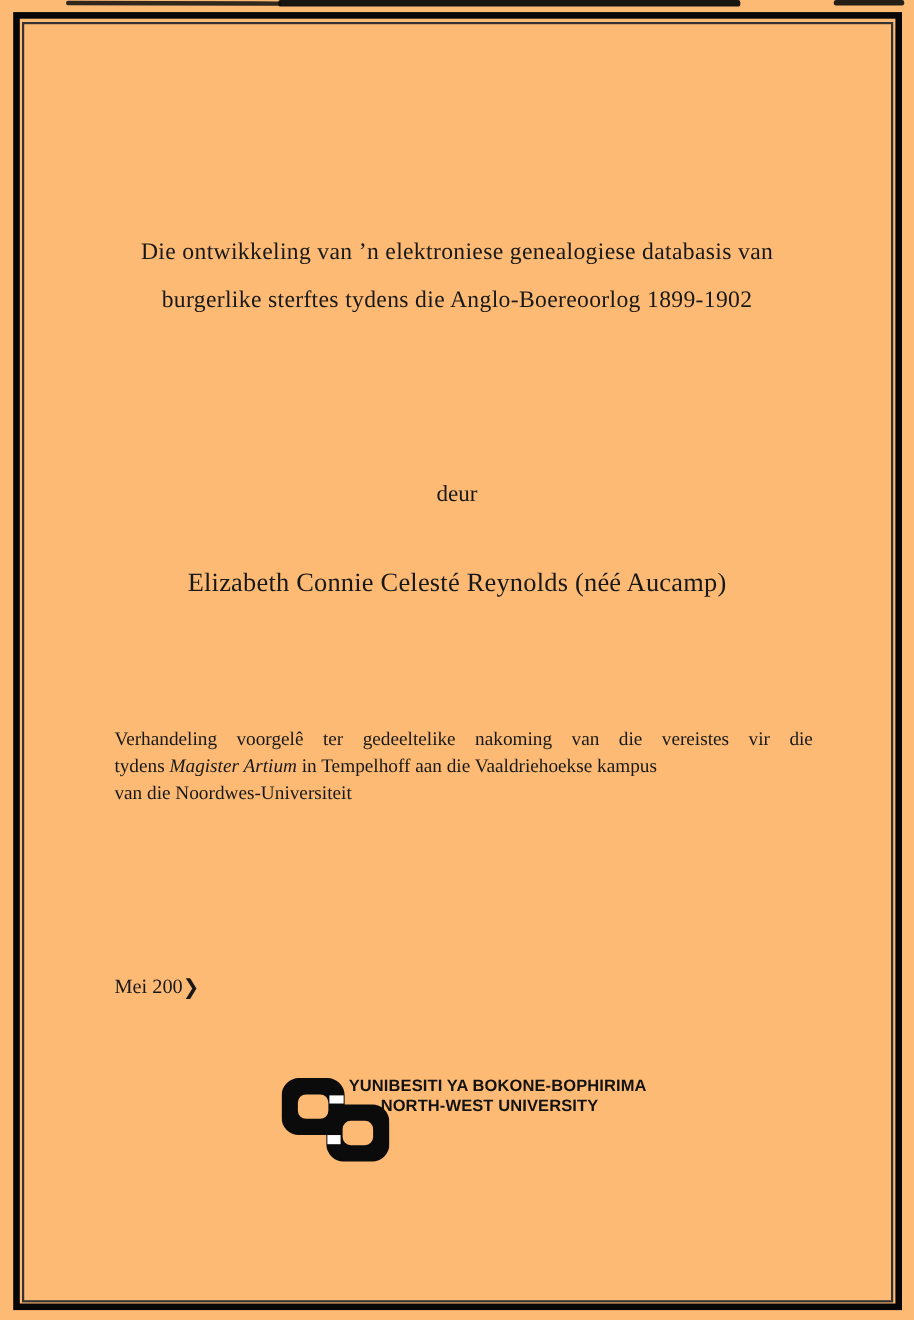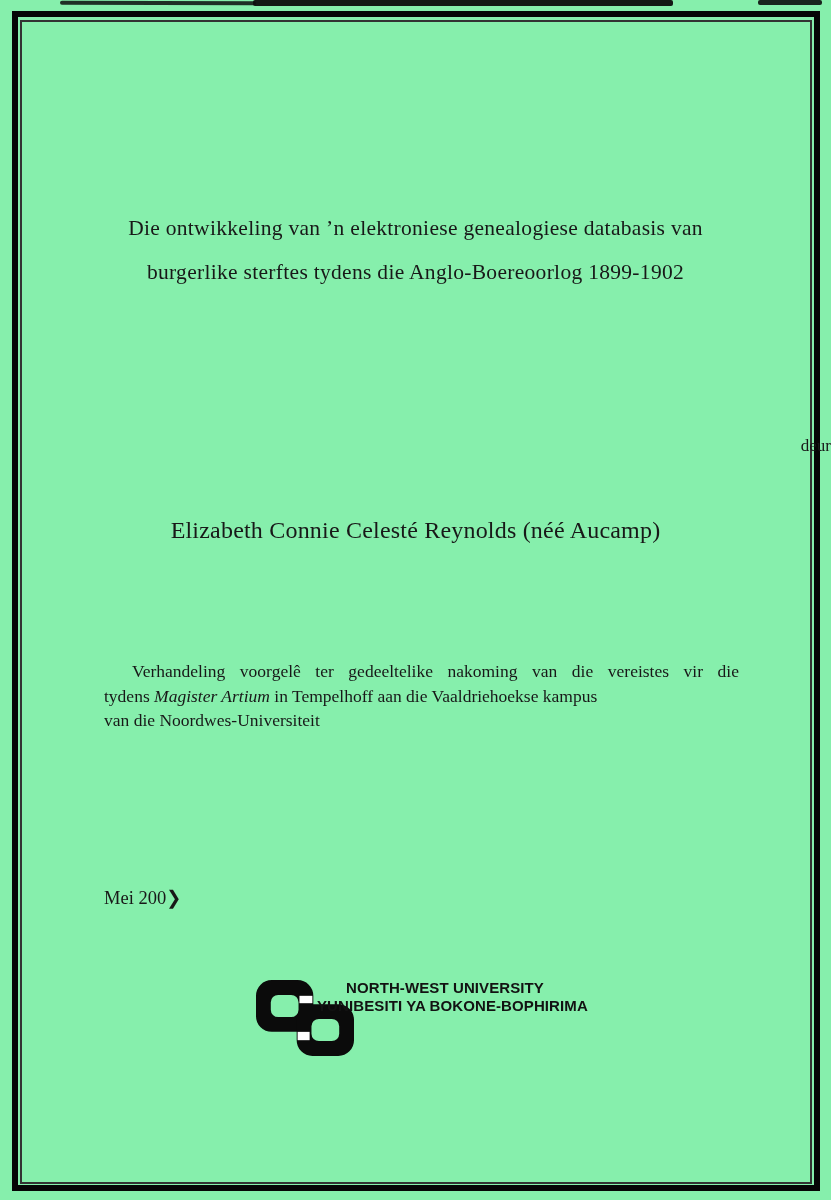--- a/index.html
+++ b/index.html
@@ -1,20 +1,20 @@
 <!DOCTYPE html>
 <html><head>
 <meta charset="utf-8">
 <style>
   html,body { margin:0; padding:0; background:#e8e8e8; }
   .page {
     position:relative;
     width:831px; height:1200px;
     margin:0 auto;
-    background:#86efac;
+    background:#fdba74;
     color:#181818;
     font-family:"Liberation Serif","DejaVu Serif",serif;
     overflow:hidden;
   }
   
   .smudge { position:absolute; background:#0d0d0d; border-radius:2px; }
   .smudge.s1 { left:60px;  top:1px; width:196px; height:4px; opacity:.85; transform:rotate(.15deg);}
   .smudge.s2 { left:253px; top:0;   width:420px; height:6px; opacity:.95;}
   .smudge.s3 { left:758px; top:0;   width:64px;  height:5px; opacity:.9;}
   
@@ -26,31 +26,31 @@
     position:absolute; inset:20px 19px 16px 20px;
     border:2px solid #333333;
   }
   .title {
     position:absolute; top:206px; left:30px; right:30px;
     text-align:center;
     font-size:21.5px; line-height:44px; letter-spacing:.3px;
   }
   .byline {
     position:absolute; top:436px; left:0; right:0;
-    text-align:right; font-size:17px;
+    text-align:center; font-size:21px;
   }
   .author {
     position:absolute; top:517px; left:0; right:0;
     text-align:center; font-size:24px; letter-spacing:.2px;
   }
   .statement {
     position:absolute; top:659px; left:104px; width:635px;
     font-size:17.5px; line-height:24.5px;
   }
-  .statement .just { text-align:justify; text-align-last:justify;margin-left:28px; }
+  .statement .just { text-align:justify; text-align-last:justify; }
   .statement em { font-style:italic; }
   .supervisor-block {
     position:absolute; top:885px; left:104px;
     font-size:18.5px; line-height:26.5px;
   }
   .date-mark {
     font-family:"DejaVu Sans",sans-serif;
     font-weight:700; font-size:18px;
     display:inline-block; transform:scaleY(1.05);
   }
@@ -105,17 +105,17 @@
 
     <path fill="#0b0b0b" fill-rule="evenodd" d="
       M61,28 H89 A17,17 0 0 1 106,45 V67 A17,17 0 0 1 89,84 H61 A17,17 0 0 1 44,67 V45 A17,17 0 0 1 61,28 Z
       M68,44 H82 A8,8 0 0 1 90,52 V60 A8,8 0 0 1 82,68 H68 A8,8 0 0 1 60,60 V52 A8,8 0 0 1 68,44 Z"></path>
 
     <rect x="47" y="19" width="14" height="8" fill="#ffffff"></rect>
     <rect x="45" y="58" width="13" height="9" fill="#ffffff"></rect>
   </svg>
 
   <div class="logo-text">
+    <div>YUNIBESITI YA BOKONE-BOPHIRIMA</div>
     <div>NORTH-WEST UNIVERSITY</div>
-    <div>YUNIBESITI YA BOKONE-BOPHIRIMA</div>
   </div>
 
 </div>
 
 </body></html>

